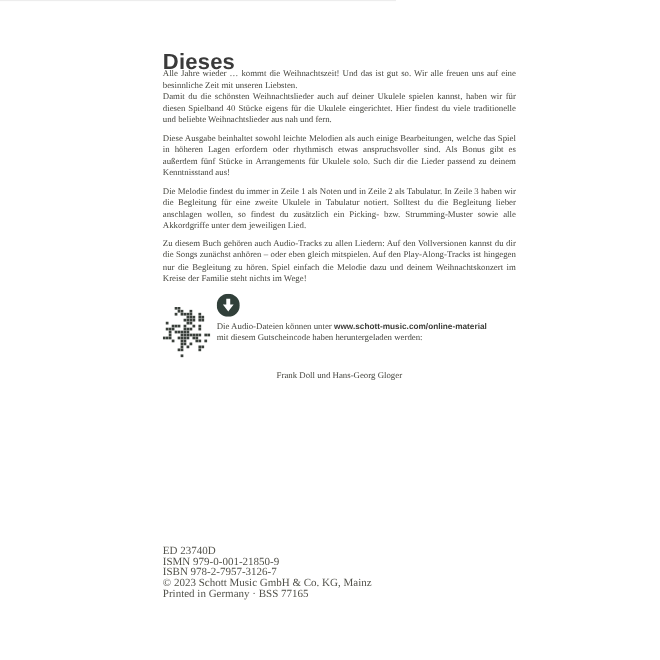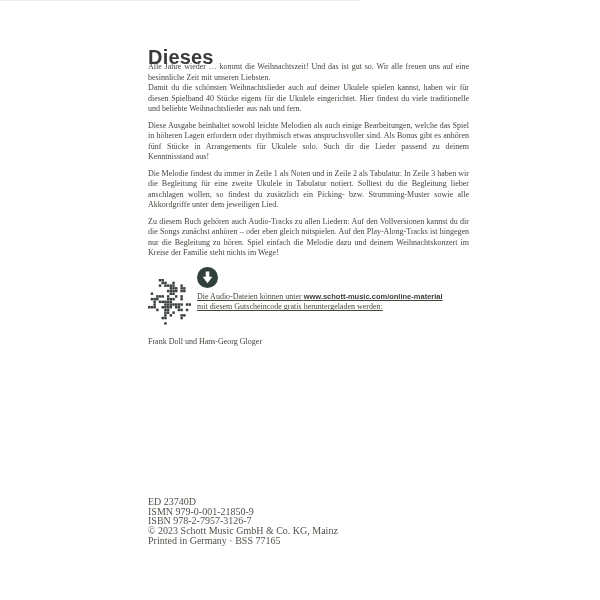--- a/index.html
+++ b/index.html
@@ -14,30 +14,30 @@
     font-family:"Liberation Sans", sans-serif;font-weight:bold;
     font-size:20px;color:#3a3a3a;letter-spacing:0.2px;
   }
   .content{
     position:absolute;left:148px;top:62px;width:321px;
     font-size:8px;line-height:10.5px;color:#46463f;
     text-align:justify;
   }
   .group{margin:0 0 6px 0;}
   .para{margin:0;}
-  .download-row{display:flex;margin-top:8px;margin-bottom:0;height:60px;text-decoration:underline;}
+  .download-row{display:flex;margin-top:8px;margin-bottom:0;height:60px;}
   .qr-box{width:46px;flex:0 0 46px;padding-top:12px;}
   .dl-col{margin-left:3px;}
   .dl-circle{width:21px;height:21px;margin-bottom:4px;}
   .dl-text{font-size:8px;line-height:10.8px;text-align:left;color:#46463f;}
   .dl-url{
     font-family:"Liberation Sans", sans-serif;font-weight:bold;font-size:7.5px;color:#3c3c38;
   }
   .closing{margin-top:13px;text-align:left;}
-  .signature{margin-top:10px;text-align:left;}
+  .signature{margin-top:10px;text-align:center;}
   .imprint{
     position:absolute;left:148px;top:497px;
     font-size:10px;line-height:9.7px;color:#52524b;text-align:left;
   }
 </style>
 </head>
 <body>
 
 <div class="page">
   <div class="top-edge"></div>
@@ -45,21 +45,21 @@
   <h1 class="title">Dieses</h1>
 
   <div class="content">
 
     <div>
         <div class="group">
           <div class="para">Alle Jahre wieder … kommt die Weihnachtszeit! Und das ist gut so. Wir alle freuen uns auf eine besinnliche Zeit mit unseren Liebsten.</div>
           <div class="para">Damit du die schönsten Weihnachtslieder auch auf deiner Ukulele spielen kannst, haben wir für diesen Spielband 40 Stücke eigens für die Ukulele eingerichtet. Hier findest du viele traditionelle und beliebte Weihnachtslieder aus nah und fern.</div>
         </div>
         <div class="group">
-          <div class="para">Diese Ausgabe beinhaltet sowohl leichte Melodien als auch einige Bearbeitungen, welche das Spiel in höheren Lagen erfordern oder rhythmisch etwas anspruchsvoller sind. Als Bonus gibt es anhören fünf Stücke in Arrangements für Ukulele solo. Such dir die Lieder passend zu deinem Kenntnisstand aus!</div>
+          <div class="para">Diese Ausgabe beinhaltet sowohl leichte Melodien als auch einige Bearbeitungen, welche das Spiel in höheren Lagen erfordern oder rhythmisch etwas anspruchsvoller sind. Als Bonus gibt es außerdem fünf Stücke in Arrangements für Ukulele solo. Such dir die Lieder passend zu deinem Kenntnisstand aus!</div>
         </div>
         <div class="group">
           <div class="para">Die Melodie findest du immer in Zeile 1 als Noten und in Zeile 2 als Tabulatur. In Zeile 3 haben wir die Begleitung für eine zweite Ukulele in Tabulatur notiert. Solltest du die Begleitung lieber anschlagen wollen, so findest du zusätzlich ein Picking- bzw. Strumming-Muster sowie alle Akkordgriffe unter dem jeweiligen Lied.</div>
         </div>
         <div class="group">
           <div class="para">Zu diesem Buch gehören auch Audio-Tracks zu allen Liedern: Auf den Vollversionen kannst du dir die Songs zunächst anhören – oder eben gleich mitspielen. Auf den Play-Along-Tracks ist hingegen nur die Begleitung zu hören. Spiel einfach die Melodie dazu und deinem Weihnachtskonzert im Kreise der Familie steht nichts im Wege!</div>
         </div>
       </div>
 
     <div class="download-row">
@@ -149,21 +149,21 @@
       </div>
       <div class="dl-col">
         <div class="dl-circle">
           <svg width="21" height="21" viewBox="0 0 21 21" xmlns="http://www.w3.org/2000/svg">
             <circle cx="10.5" cy="10.5" r="10.5" fill="#31403a"></circle>
             <path d="M8.7 4.6h3.6v5.2h3.1l-4.9 6.4-4.9-6.4h3.1z" fill="#ffffff"></path>
           </svg>
         </div>
         <div class="dl-text">
           <span>Die Audio-Dateien können unter </span><span class="dl-url">www.schott-music.com/online-material</span><br>
-          <span>mit diesem Gutscheincode gratis heruntergeladen werden:</span>
+          <span>mit diesem Gutscheincode haben heruntergeladen werden:</span>
         </div>
       </div>
     </div>
 
     <div class="signature">Frank Doll und Hans-Georg Gloger</div>
   </div>
 
   <div class="imprint">
       <div>ED 23740D</div>
       <div>ISMN 979-0-001-21850-9</div>

